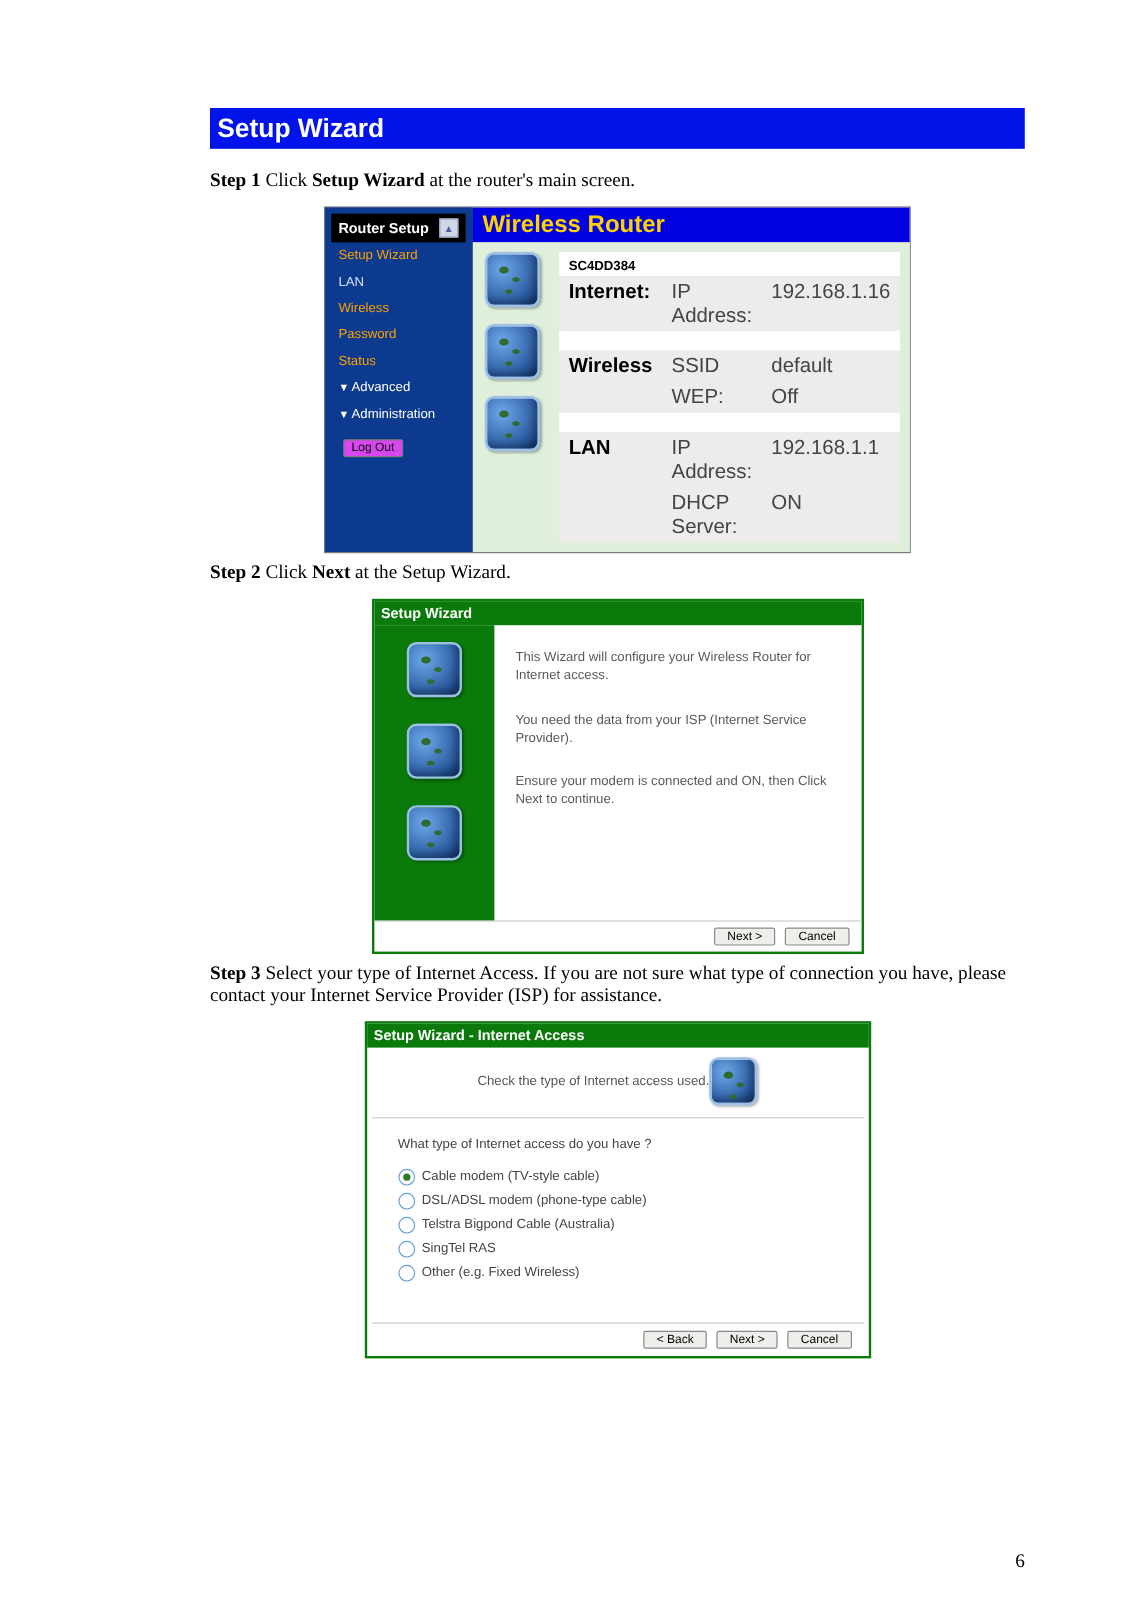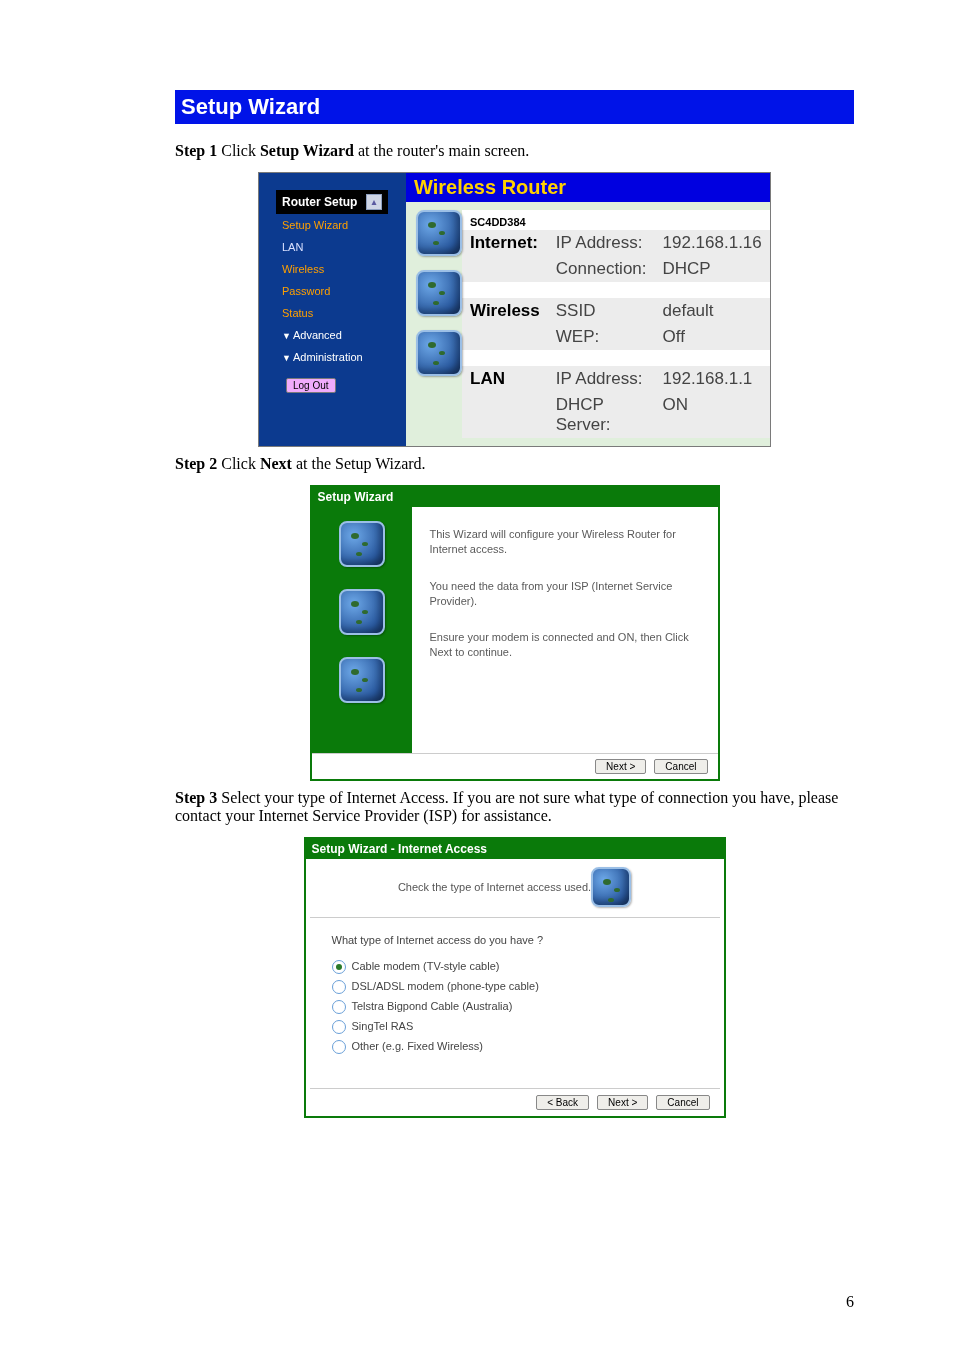--- a/index.html
+++ b/index.html
@@ -3,29 +3,29 @@
 <meta charset="utf-8">
 <style>
   body{margin:0;background:#fff;font-family:"Times New Roman",Times,serif;font-size:16px;color:#000}
   .page{width:954px;min-height:1351px;margin:0 auto;position:relative;padding:90px 100px 0 175px;box-sizing:border-box}
   .section-bar{background:#0013e8;color:#fff;font-family:Arial,Helvetica,sans-serif;font-size:22px;font-weight:bold;padding:4px 6px;margin-bottom:18px}
   .step{margin:8px 0 6px}
   .step b{font-weight:bold}
   .fig-wrap{text-align:center}
   .router-box{display:inline-block;border:1px solid #7a7a7a;background:#fff;text-align:left;font-family:Tahoma,Verdana,Arial,sans-serif;font-size:11px;margin-top:6px}
   .router-row{display:flex}
-  .side{width:112px;background:#0c3a8f;color:#fff;padding:16px;border:1px solid #0c3a8f;border-right:2px solid #0c3a8f}
+  .side{width:112px;background:#0c3a8f;color:#fff;padding:4px;border:1px solid #0c3a8f;border-right:2px solid #0c3a8f}
   .side-title{background:#000;color:#fff;font-weight:bold;padding:4px 6px;font-size:12px;display:flex;align-items:center;justify-content:space-between}
   .scroll-up{width:14px;height:14px;background:#cfd6e6;color:#5a5aa0;font-size:9px;text-align:center;line-height:14px;border:1px solid #8ea0c0}
   .nav a{display:block;padding:5px 6px;color:#d9e0ff;text-decoration:none}
   .nav a.active{color:#FFA000}
   .nav a.group{color:#fff}
   .nav .tri{font-size:9px;margin-right:2px}
   .logout-wrap{padding:10px 8px 10px 10px}
-  .logout{background:#f0abfc;border:1px solid #7a7a7a;font-size:10px;padding:1px 6px;border-radius:2px}
+  .logout{background:#d946ef;border:1px solid #7a7a7a;font-size:10px;padding:1px 6px;border-radius:2px}
   .main{width:364px}
   .main-title{background:#0000e0;color:#FFD100;font-family:Arial;font-weight:bold;font-size:20px;padding:3px 8px}
   .main-body{background:#e0efdc;padding:0 0 0 0}
   .main-grid{display:flex}
   .icon-col{width:68px;padding:8px 0 8px 10px;display:flex;flex-direction:column;gap:14px}
   .globe{width:42px;height:42px;border-radius:8px;background:radial-gradient(circle at 30% 30%,#6da8e8,#2a5aa0 70%,#153466);border:2px solid #9bbfe6;box-shadow:inset -4px -4px 6px rgba(0,0,0,.25),1px 1px 2px rgba(0,0,0,.3);position:relative}
   .globe::before{content:"";position:absolute;left:10px;top:10px;width:8px;height:6px;background:#2f6a2f;border-radius:50%;box-shadow:10px 8px 0 -1px #2f6a2f,4px 18px 0 -1px #2f6a2f}
   .info-col{flex:1;background:#ececec;margin:8px 8px 8px 0;border:none}
   .device{font-weight:bold;padding:6px 8px 2px;background:#fff}
   table.info{width:100%;border-collapse:collapse;background:#ececec}
@@ -93,25 +93,20 @@
               </div>
               <div class="info-col">
                 <div class="device">SC4DD384</div>
                 <table class="info">
                   <tbody>
                       <tr>
                         <td class="h">Internet:</td>
                         <td class="k">IP Address:</td>
                         <td>192.168.1.16</td>
                       </tr>
-                  <tr>
-                        <td></td>
-                        <td class="k">Connection:</td>
-                        <td>DHCP</td>
-                      </tr>
                   <tr class="sep">
                         <td colspan="3"></td>
                       </tr>
                   <tr>
                         <td class="h">Wireless</td>
                         <td class="k">SSID</td>
                         <td>default</td>
                       </tr>
                   <tr>
                         <td></td>

